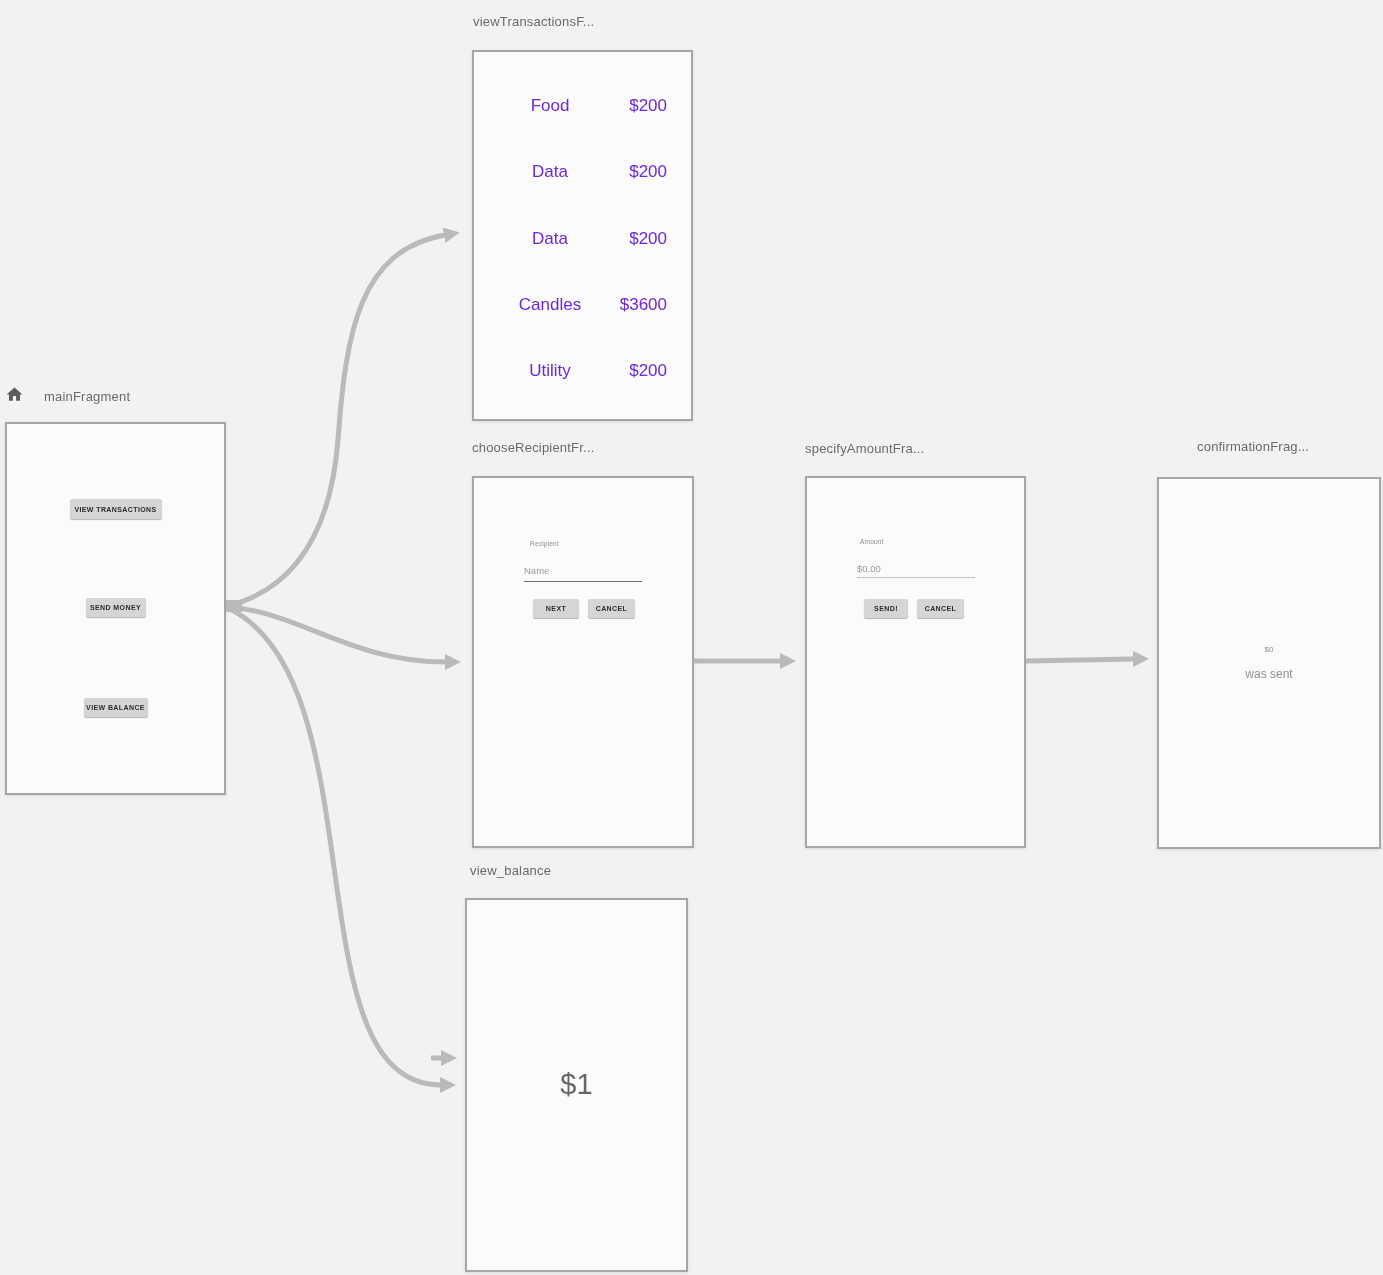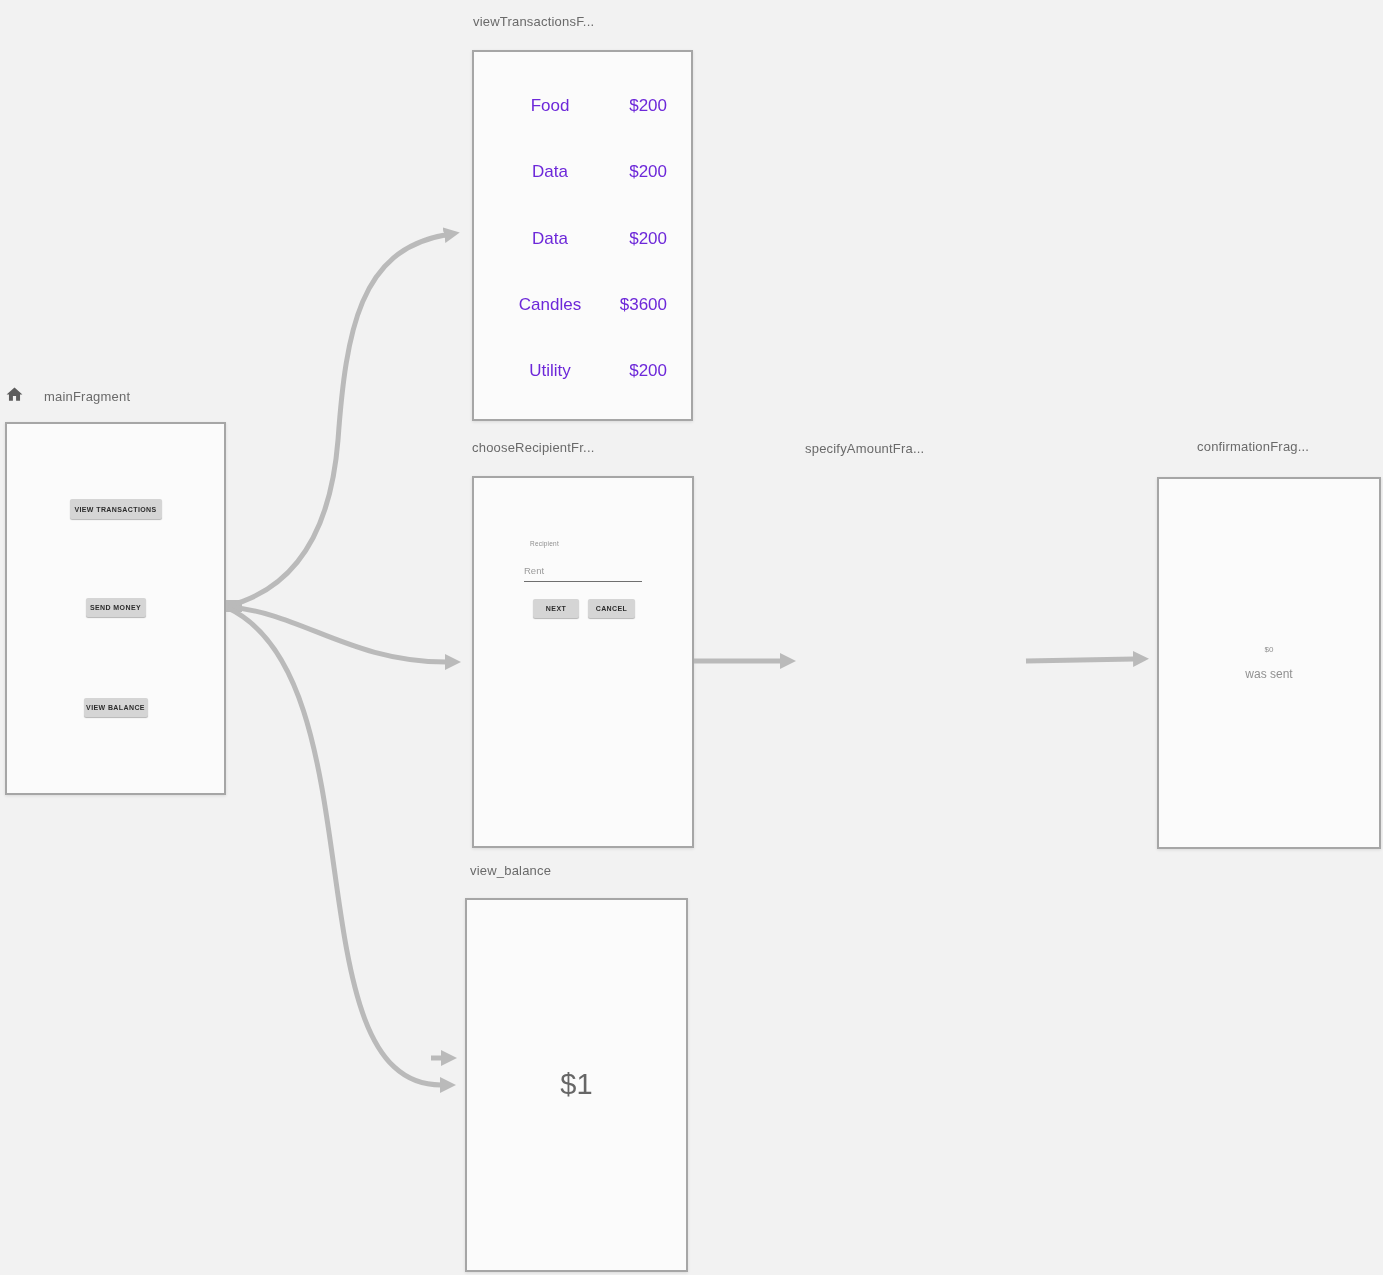--- a/index.html
+++ b/index.html
@@ -86,26 +86,33 @@
       <span class="t-amount">$3600</span>
     </div>
     <div class="t-row" style="top:308px;">
       <span class="t-label">Utility</span>
       <span class="t-amount">$200</span>
     </div>
   </div>
 
   <div class="card" style="left:472px; top:476px; width:222px; height:372px;">
     <div class="field-label" style="left:56px; top:62px;">Recipient</div>
-    <div class="field-value" style="left:50px; top:87px;">Rent</div>
+    <div class="field-value" style="left:50px; top:87px;">Name</div>
     <div class="underline" style="left:50px; top:103px; width:118px; background:#6f6f6f;"></div>
     <div class="abtn" style="left:59px; top:121px; width:46px; height:19px;">NEXT</div>
     <div class="abtn" style="left:114px; top:121px; width:47px; height:19px;">CANCEL</div>
   </div>
 
+  <div class="card" style="left:805px; top:476px; width:221px; height:372px;">
+    <div class="field-label" style="left:53px; top:60px;">Amount</div>
+    <div class="field-value" style="left:50px; top:85px;">$0.00</div>
+    <div class="underline" style="left:50px; top:99px; width:118px; background:#c4c4c4;"></div>
+    <div class="abtn" style="left:57px; top:121px; width:44px; height:19px;">SEND!</div>
+    <div class="abtn" style="left:110px; top:121px; width:47px; height:19px;">CANCEL</div>
+  </div>
 
   <div class="card" style="left:1157px; top:477px; width:224px; height:372px;">
     <div class="center-text" style="top:166px; font-size:8px; color:#909090;">$0</div>
     <div class="center-text" style="top:188px; font-size:12px; color:#909090;">was sent</div>
   </div>
 
   <div class="card" style="left:465px; top:898px; width:223px; height:374px;">
     <div class="center-text" style="top:168px; font-size:29px; color:#666666;">$1</div>
   </div>
 

